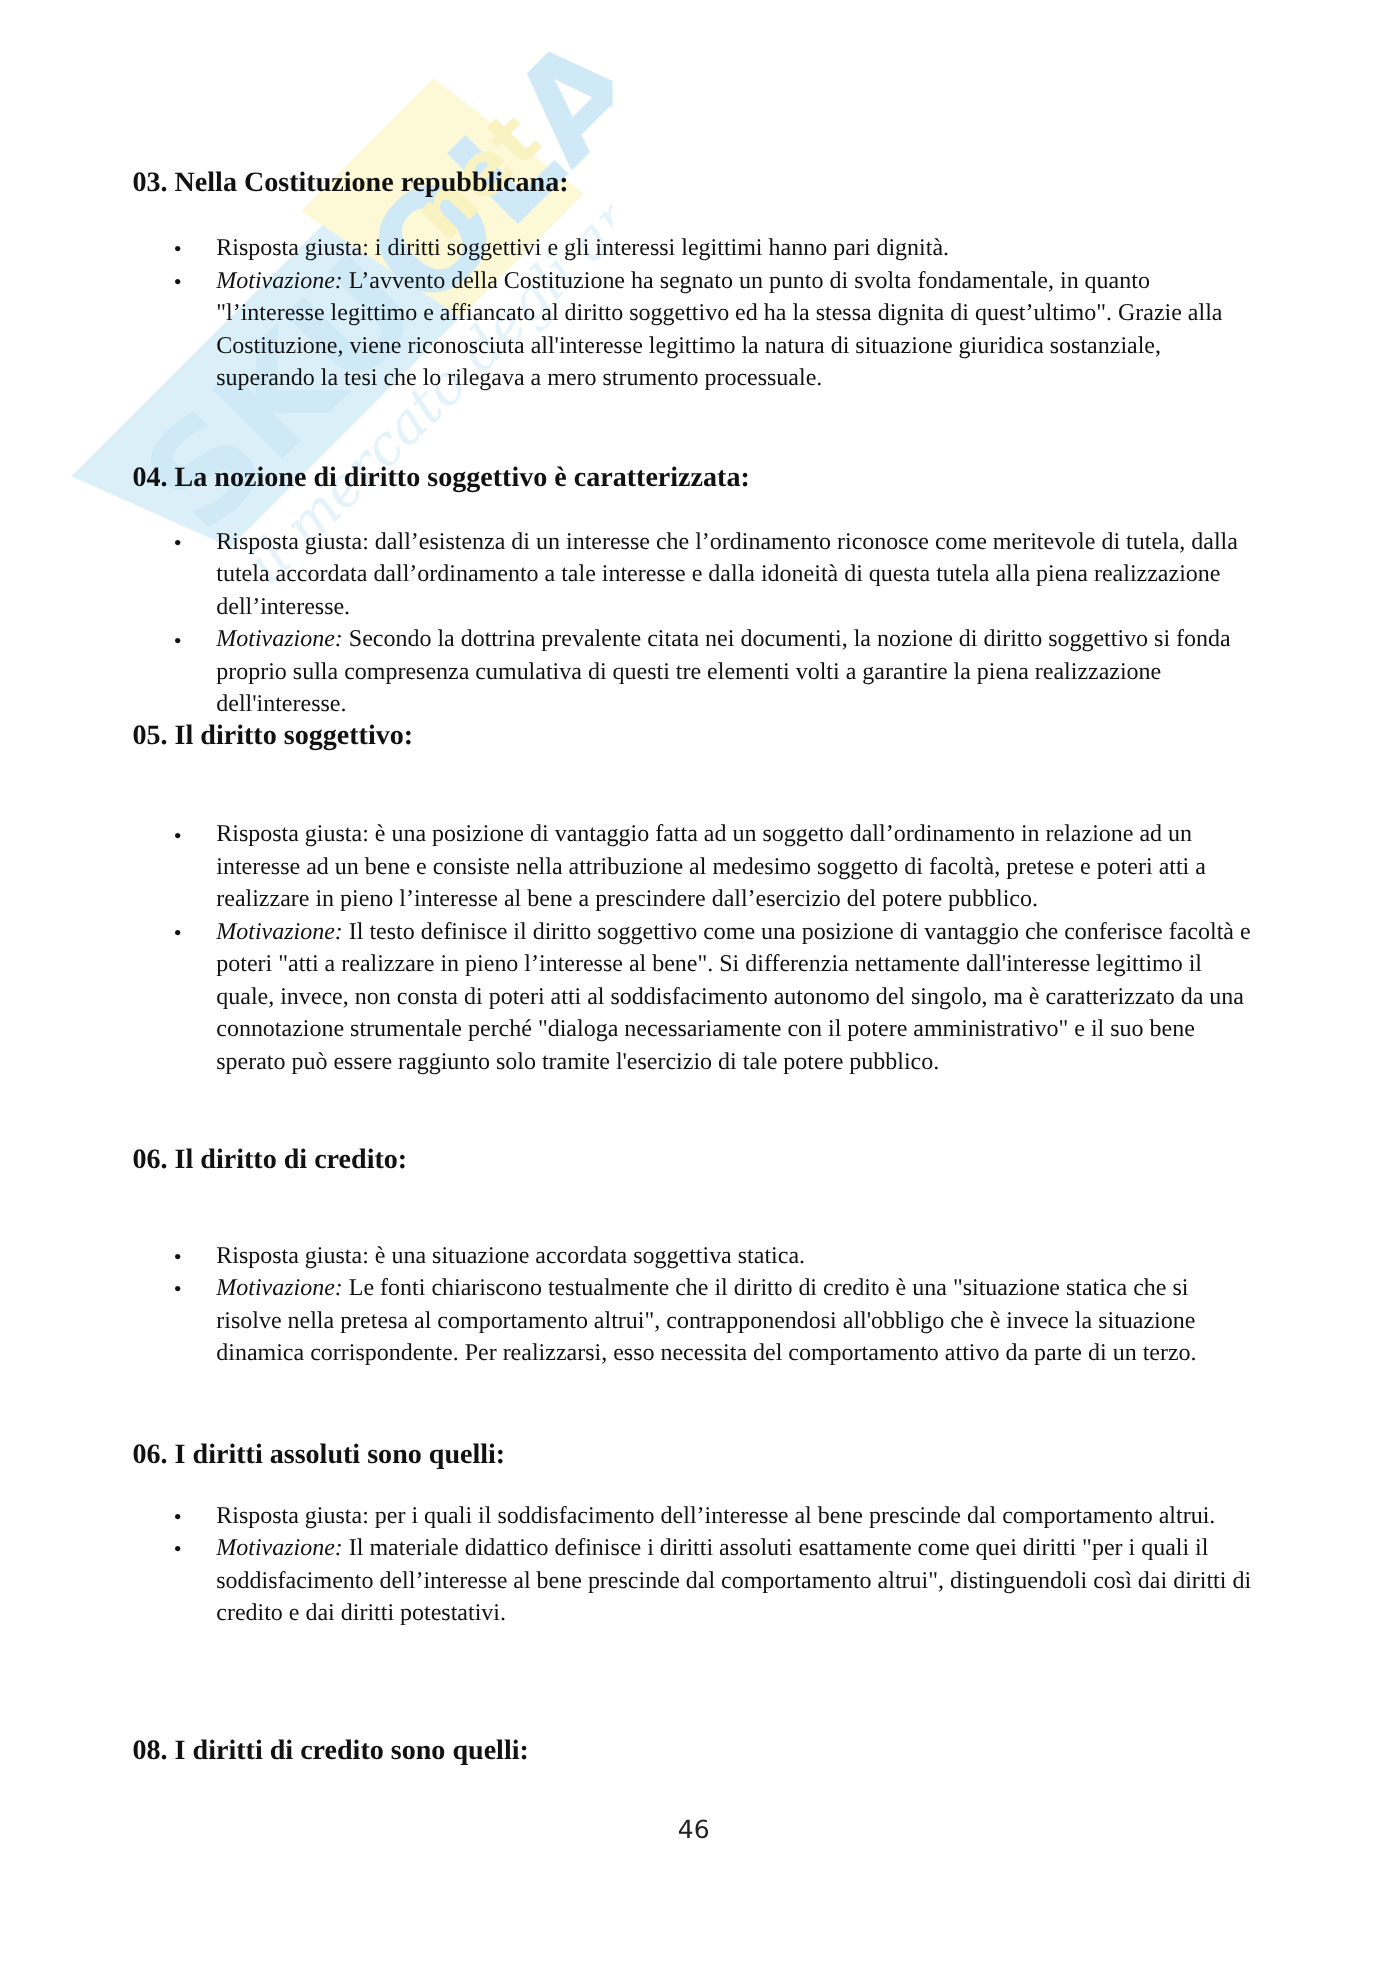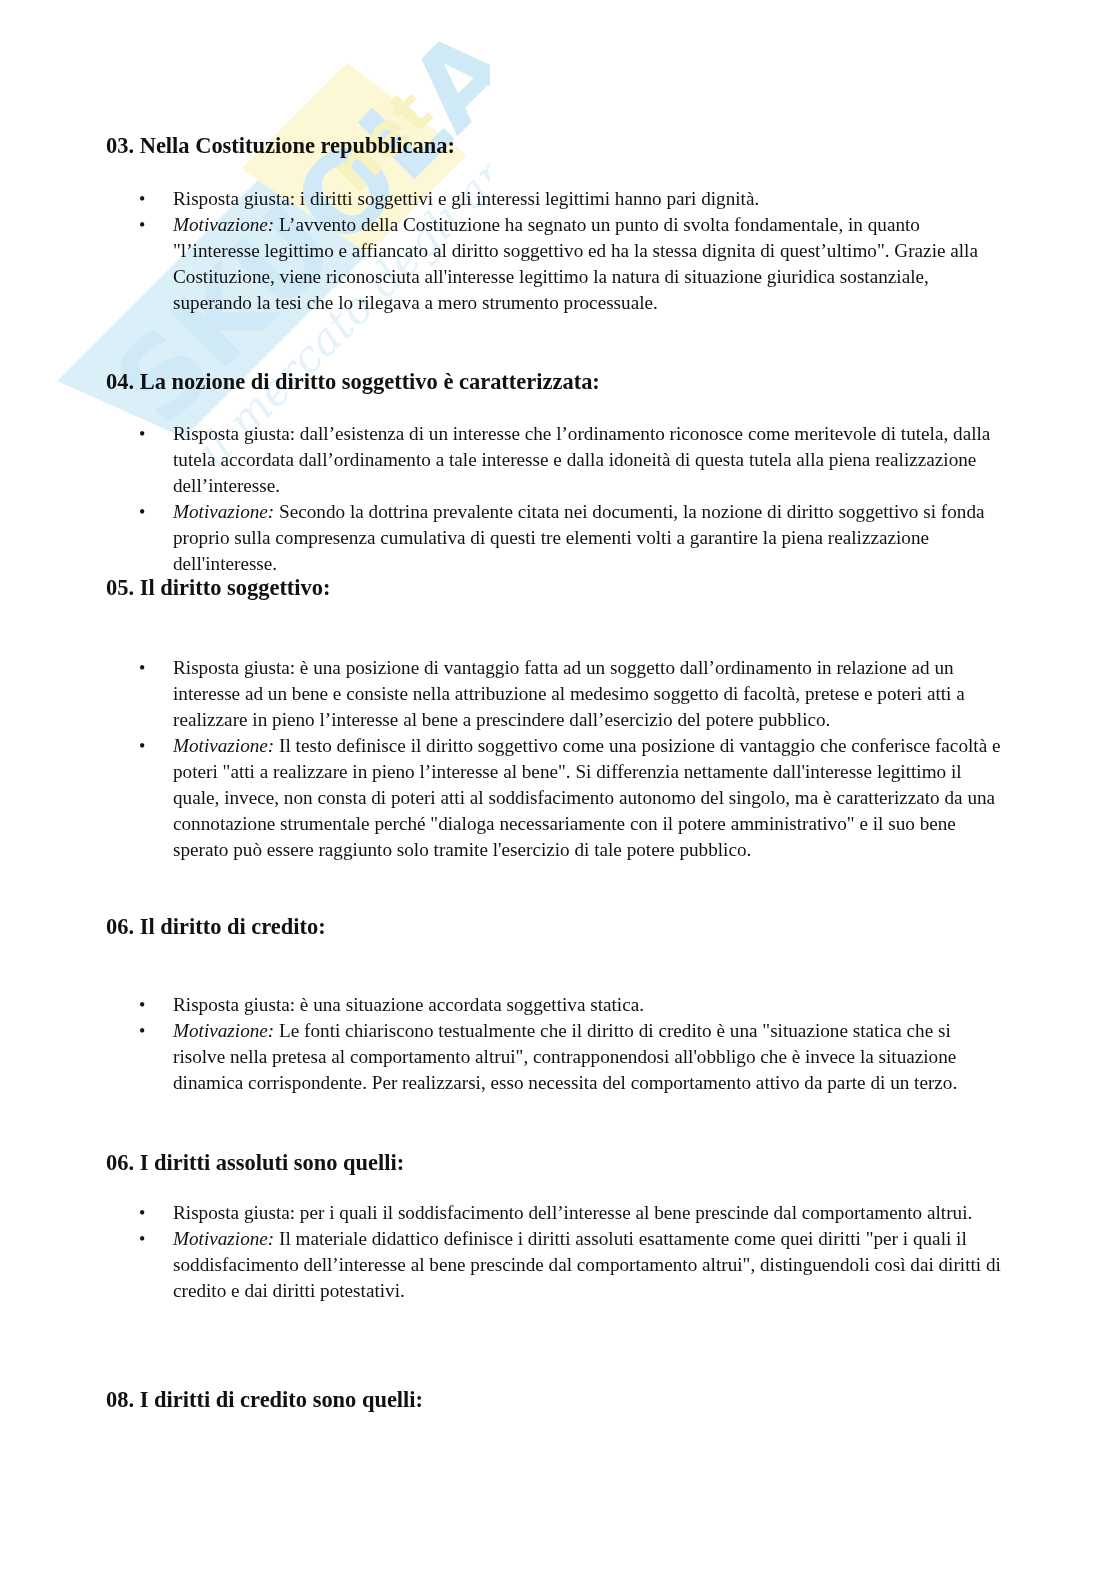--- a/index.html
+++ b/index.html
@@ -67,13 +67,14 @@
 
     <h3 class="q-title" style="top:1020px">06. I diritti assoluti sono quelli:</h3>
     <ul class="answers" style="top:1070px">
       <li><span class="bullet">•</span><span class="b">Risposta giusta:</span><span class="b"> per i quali il soddisfacimento dell’interesse al bene prescinde dal comportamento altrui.</span></li>
       <li><span class="bullet">•</span><span class="i">Motivazione:</span><span> Il materiale didattico definisce i diritti assoluti esattamente come quei diritti "per i quali il soddisfacimento dell’interesse al bene prescinde dal comportamento altrui", distinguendoli così dai diritti di credito e dai diritti potestativi.</span></li>
     </ul>
 
     <h3 class="q-title" style="top:1257px">08. I diritti di credito sono quelli:</h3>
   </div>
 
+  <div class="page-number">46</div>
 </div>
 
 </body></html>

